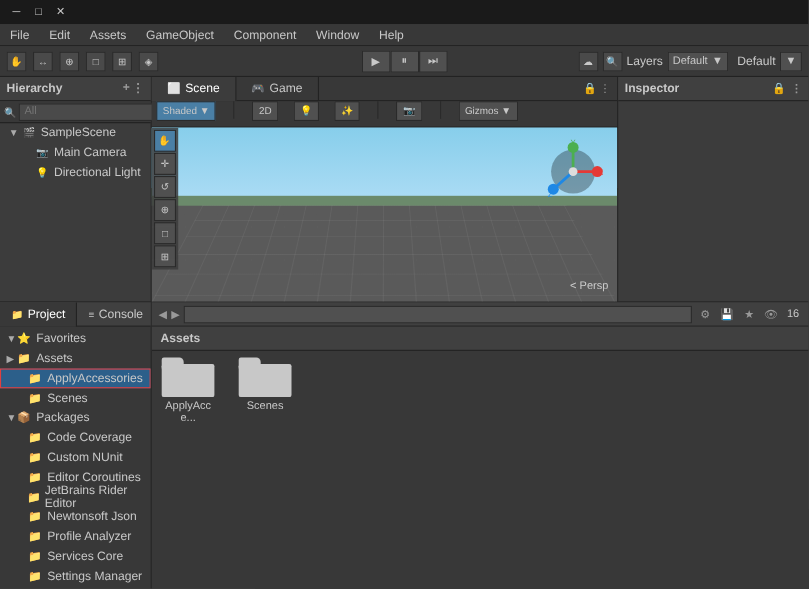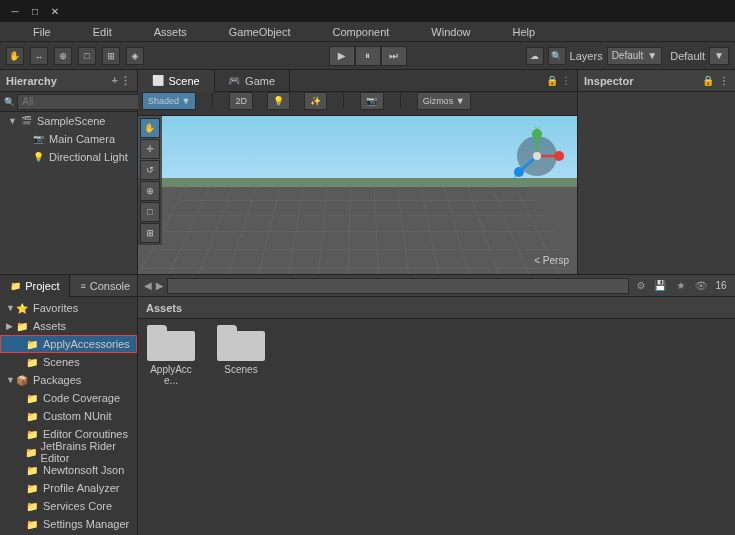--- a/index.html
+++ b/index.html
@@ -35,21 +35,21 @@
       height: 20px;
       background: #383838;
       display: flex;
       align-items: center;
       padding: 0 6px;
       gap: 12px;
       color: #c8c8c8;
       font-size: 11px;
       border-bottom: 1px solid #222;
     }
-    .menu-item { cursor: pointer; padding: 1px 3px; margin-left: 24px; }
+    .menu-item { cursor: pointer; padding: 1px 3px; }
 
     
     #toolbar {
       height: 28px;
       background: #383838;
       display: flex;
       align-items: center;
       padding: 0 6px;
       gap: 6px;
       border-bottom: 1px solid #222;
@@ -243,21 +243,21 @@
       width: 20px; height: 20px;
       background: #505050;
       border: 1px solid #2a2a2a;
       display: flex; align-items: center; justify-content: center;
       cursor: pointer; font-size: 9px; color: #c8c8c8;
     }
     .tt-btn.active { background: #4a7fa5; }
 
     
     #inspector {
-      width: 158px;
+      width: 174px;
       background: #3c3c3c;
       border-left: 1px solid #222;
       display: flex;
       flex-direction: column;
     }
     #inspector-header {
       height: 22px;
       background: #404040;
       border-bottom: 1px solid #222;
       display: flex;

